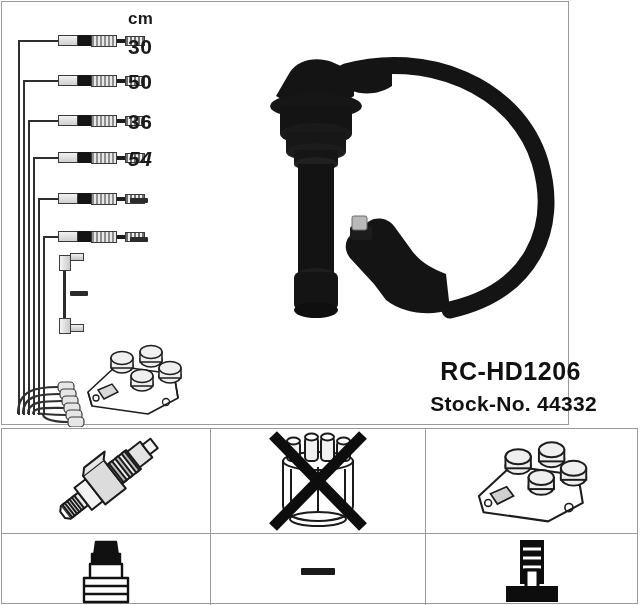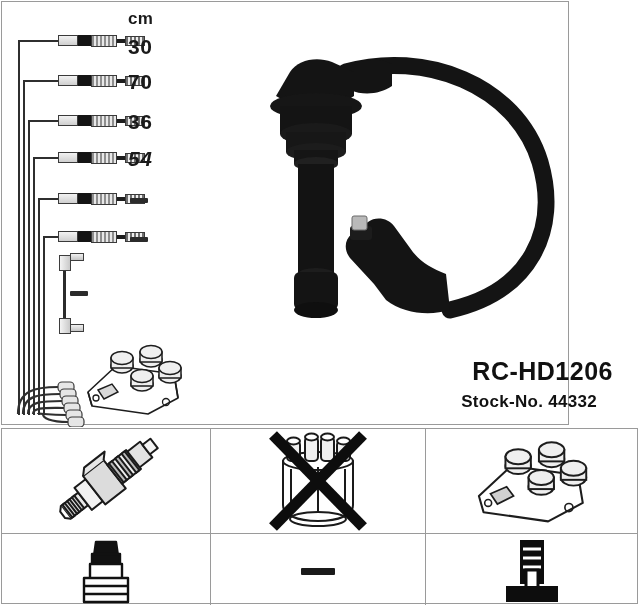--- a/index.html
+++ b/index.html
@@ -35,24 +35,24 @@
   .jumper-arm{position:absolute;width:14px;height:8px;background:linear-gradient(#f0f0f0,#c4c4c4);border:1.4px solid #3d3d3d;box-sizing:border-box;}
   .jumper-wire{position:absolute;width:3px;background:#2b2b2b;}
 
   
   .coilpack{position:absolute;}
 
   
   .photo{position:absolute;left:252px;top:42px;width:330px;height:300px;}
 
   
-  .prod-code{position:absolute;left:0;top:355px;width:637px;text-align:right;padding-right:26px;
+  .prod-code{position:absolute;left:0;top:355px;width:637px;text-align:right;padding-right:58px;
     box-sizing:border-box;font-size:25px;font-weight:bold;color:#111;letter-spacing:.5px;}
   .prod-stock{position:absolute;left:0;top:390px;width:637px;text-align:right;padding-right:42px;
-    box-sizing:border-box;font-size:17px;font-weight:bold;color:#111;letter-spacing:.3px;}
+    box-sizing:border-box;font-size:21px;font-weight:bold;color:#111;letter-spacing:.3px;}
 
   
   .grid{position:absolute;left:1px;top:428px;width:637px;height:176px;box-sizing:border-box;
      border:1.4px solid #9a9a9a;display:grid;grid-template-columns:209px 215px 1fr;grid-template-rows:105px 1fr;}
   .cell{position:relative;border-right:1.4px solid #9a9a9a;border-bottom:1.4px solid #9a9a9a;
      display:flex;align-items:center;justify-content:center;box-sizing:border-box;}
   .cell.last-col{border-right:none;}
   .cell.last-row{border-bottom:none;}
   .dash-icon{width:34px;height:7px;background:#1a1a1a;border-radius:1px;}
 </style>
@@ -143,21 +143,21 @@
           <rect x="46" y="57" width="16" height="10" rx="4"></rect>
           <rect x="48" y="64" width="16" height="10" rx="4"></rect>
           <rect x="50" y="71" width="16" height="10" rx="4"></rect>
           <rect x="52" y="78" width="16" height="10" rx="4"></rect>
           <rect x="54" y="85" width="16" height="10" rx="4"></rect>
         </g>
       </svg>
     </div>
 
     <div class="len-label" style="top:21px;margin-top:12px;">30</div>
-    <div class="len-label" style="top:68px;">70</div>
+    <div class="len-label" style="top:68px;">50</div>
     <div class="len-label" style="top:108px;">36</div>
     <div class="len-label" style="top:145px;font-style:italic;">54</div>
     <div class="len-dash" style="top:196px;"></div>
     <div class="len-dash" style="top:235px;"></div>
 
     <div>
       <div class="jumper-boot" style="left:57px;top:253px;"></div>
       <div class="jumper-arm" style="left:68px;top:251px;"></div>
       <div class="jumper-wire" style="left:61px;top:269px;height:50px;"></div>
       <div class="jumper-boot" style="left:57px;top:316px;"></div>

